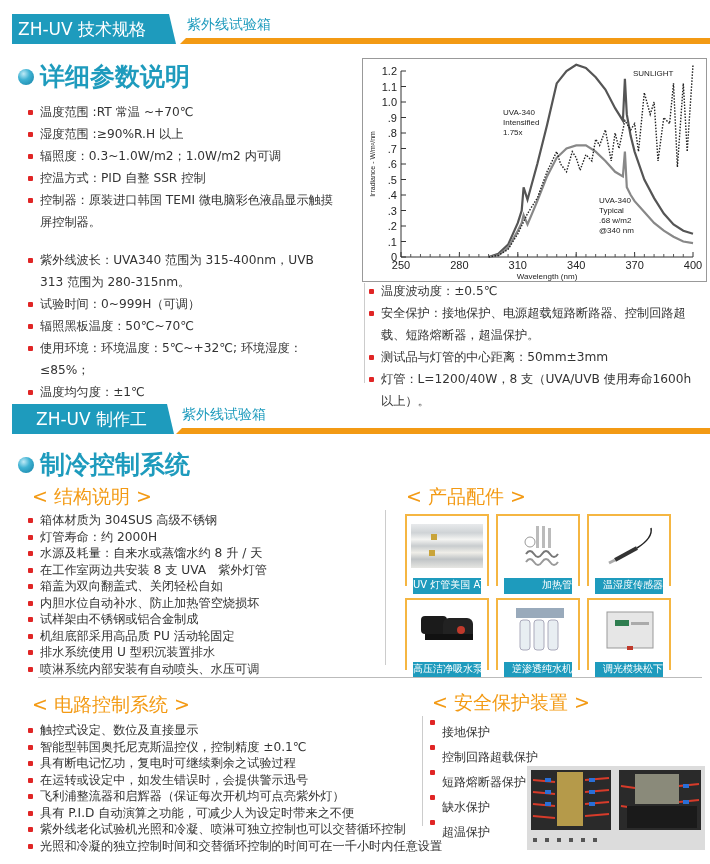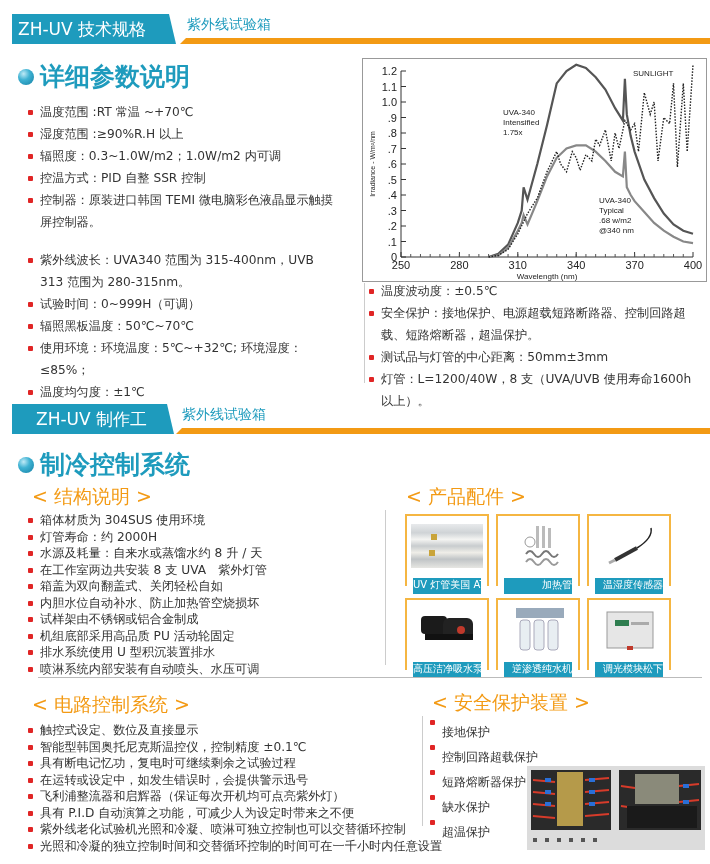--- a/index.html
+++ b/index.html
@@ -160,21 +160,21 @@
   <div class="orange" style="left:164px;"></div>
 </div>
 
 <div class="heading" style="left:18px; top:448px;">
   <span class="ball"></span>
   <span class="t">制冷控制系统</span>
 </div>
 
 <div class="subhead" style="left:32px; top:484px;">&lt; 结构说明 &gt;</div>
 <ul class="list tight" style="left:26px; top:512px; width:350px;">
-  <li>箱体材质为 304SUS 使用环境</li>
+  <li>箱体材质为 304SUS 高级不锈钢</li>
   <li>灯管寿命：约 2000H</li>
   <li>水源及耗量：自来水或蒸馏水约 8 升 / 天</li>
   <li>在工作室两边共安装 8 支 UVA　紫外灯管</li>
   <li>箱盖为双向翻盖式、关闭轻松自如</li>
   <li>内胆水位自动补水、防止加热管空烧损坏</li>
   <li>试样架由不锈钢或铝合金制成</li>
   <li>机组底部采用高品质 PU 活动轮固定</li>
   <li>排水系统使用 U 型积沉装置排水</li>
   <li>喷淋系统内部安装有自动喷头、水压可调</li>
 </ul>

